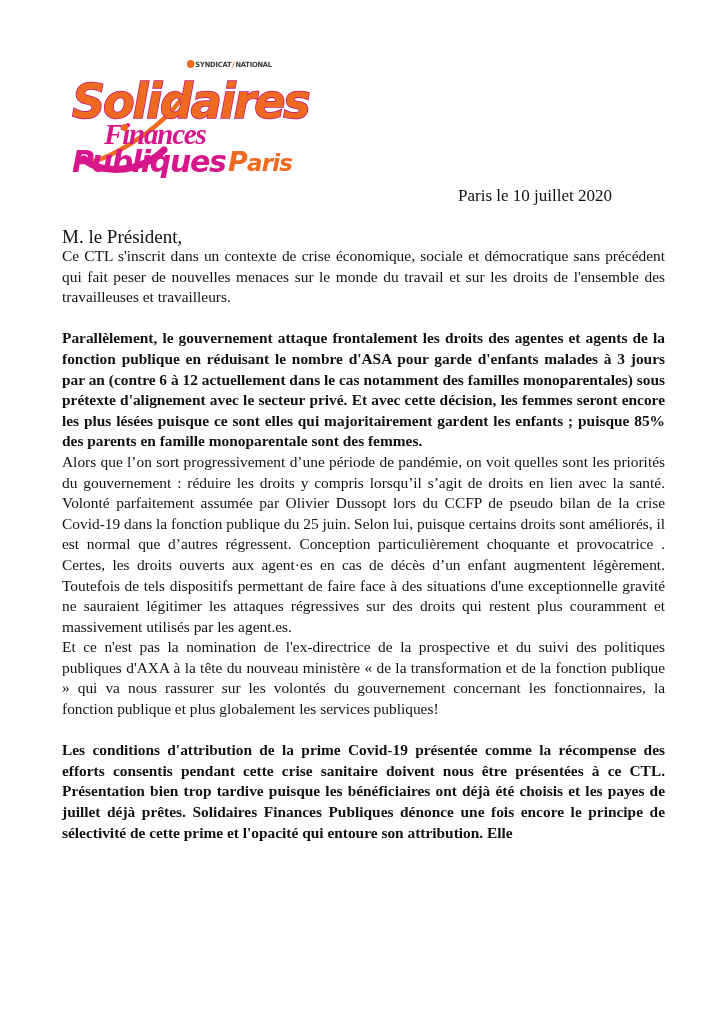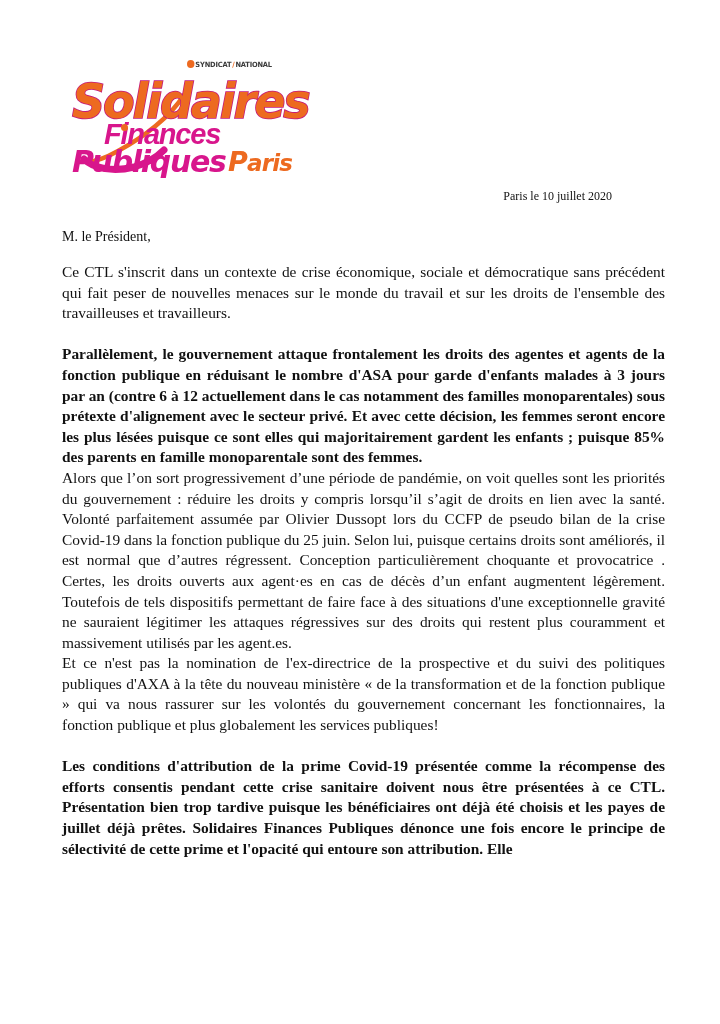--- a/index.html
+++ b/index.html
@@ -80,21 +80,21 @@
   }
   .logo-syndicat .slash {
     color: #ED6A20;
     font-weight: 700;
     padding: 0 1px;
   }
   .logo-finances {
     position: absolute;
     left: 32px;
     top: 65px;
-    font-family: Liberation Sans, sans-serif;
+    font-family: Liberation Serif, serif;
     font-weight: 700;
     font-style: italic;
     font-size: 29px;
     line-height: 29px;
     letter-spacing: -1.2px;
     color: #D8168C;
     white-space: nowrap;
     z-index: 4;
   }
   .logo-finances .odot {
@@ -136,35 +136,35 @@
   .logo-paris .big { font-size: 27px; }
 
   
   .date-line {
     position: absolute;
     left: 62px;
     top: 186px;
     width: 603px;
     text-align: right;
     padding-right: 53px;
-    font-size: 12px;
+    font-size: 17px;
     line-height: 20px;
     box-sizing: border-box;
   }
   .salutation {
     position: absolute;
     left: 62px;
     top: 227px;
-    font-size: 14px;
+    font-size: 19px;
     line-height: 20px;
   }
   .body-text {
     position: absolute;
     left: 62px;
-    top: 262px;
+    top: 246px;
     width: 603px;
     font-size: 15.4px;
     line-height: 20.6px;
     text-align: justify;
     text-justify: inter-word;
     hyphens: none;
   }
   .body-text p {
     margin: 0 0 0 0;
   }

